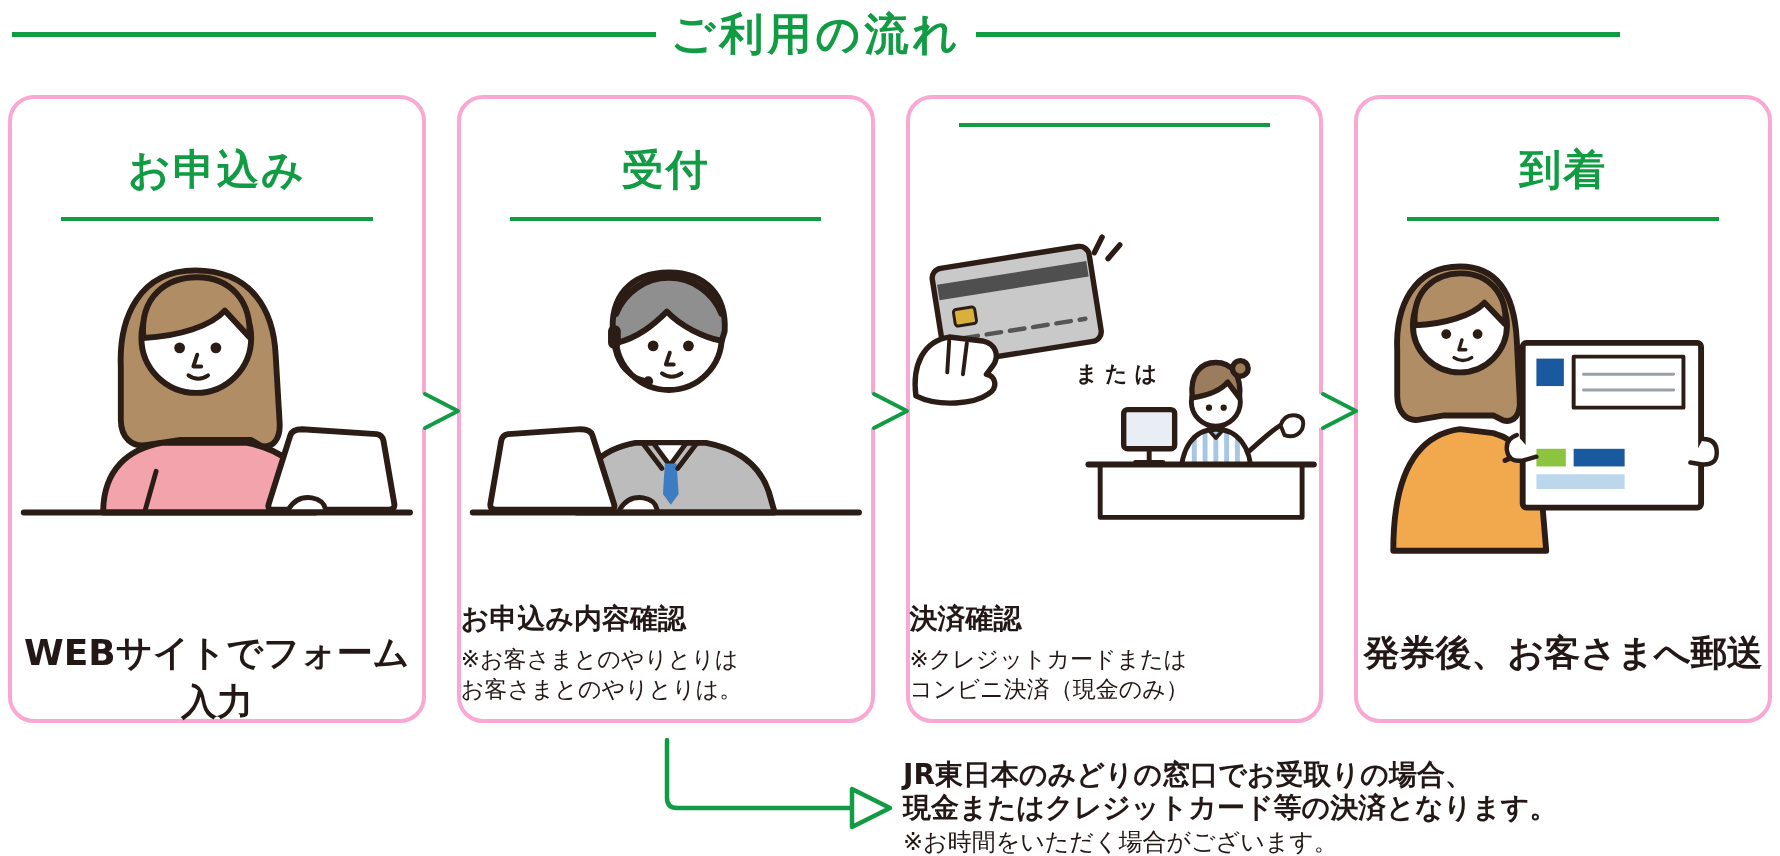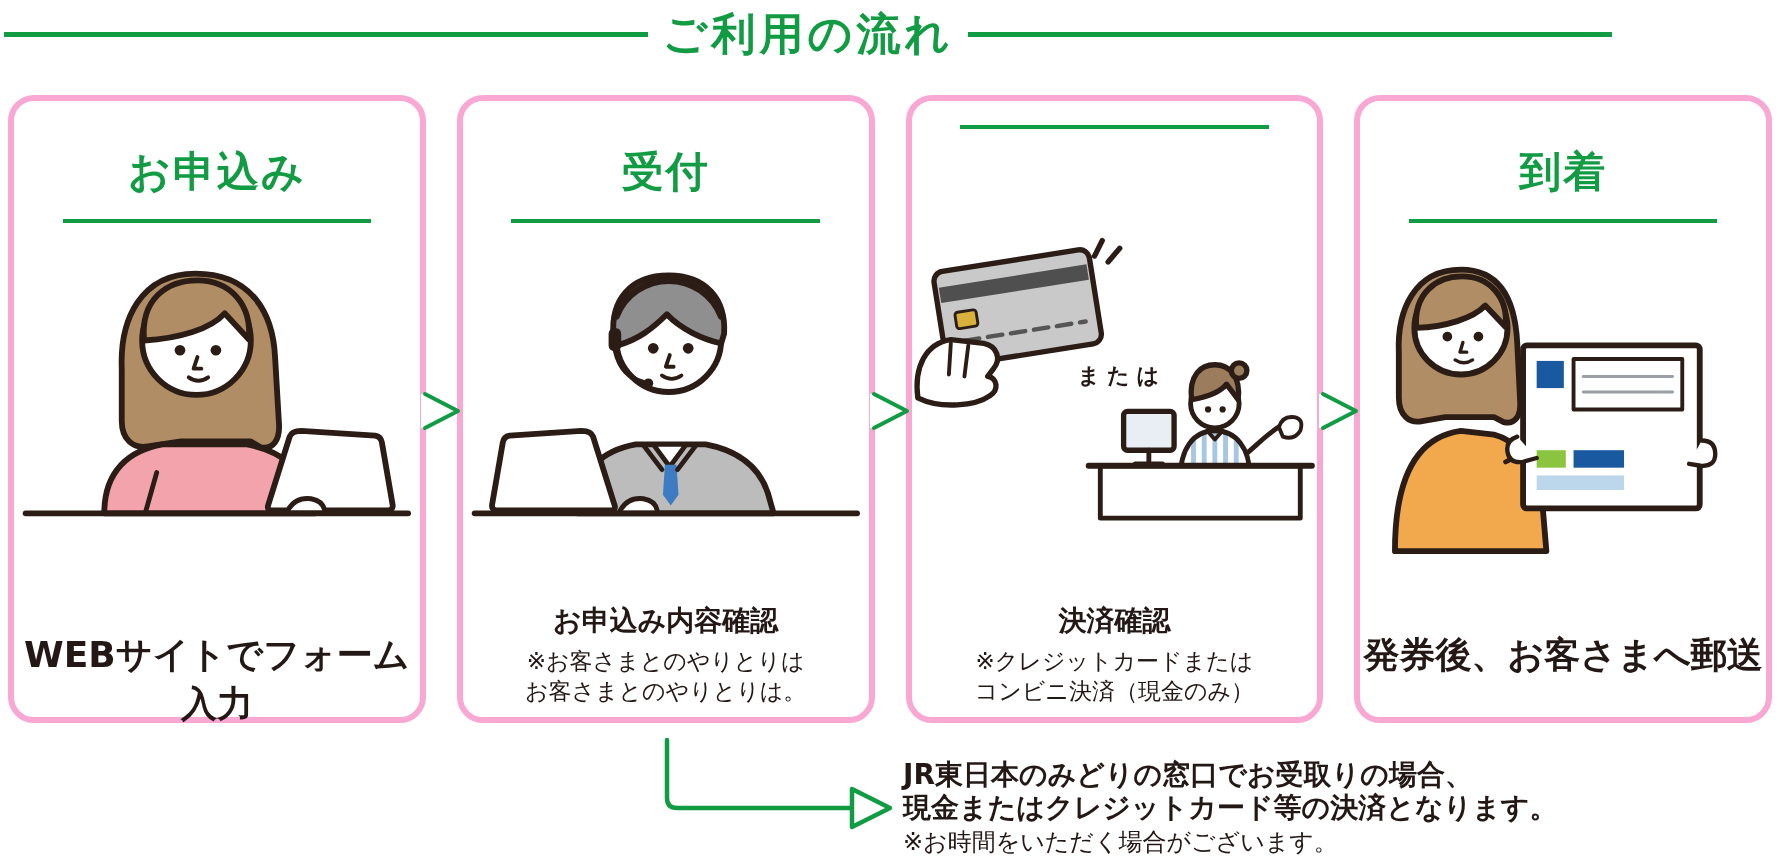--- a/index.html
+++ b/index.html
@@ -1,35 +1,35 @@
 <!DOCTYPE html>
 <html><head>
 <meta charset="utf-8">
 <style>
   html,body{margin:0;padding:0;background:#ffffff;}
   .page{
     position:relative;width:1780px;height:856px;background:#ffffff;overflow:hidden;
     font-family:"DejaVu Sans","Liberation Sans",sans-serif;color:#231815;
   }
   
-  .title-row{position:absolute;left:4px;top:4px;width:1608px;height:60px;display:flex;align-items:center;}
+  .title-row{position:absolute;left:12px;top:4px;width:1608px;height:60px;display:flex;align-items:center;}
   .title-rule{flex:1;height:5px;background:#119c44;}
   .page-title{margin:0 14px;font-size:44px;line-height:56px;font-weight:800;color:#119c44;letter-spacing:4px;white-space:nowrap;}
   
   .steps{position:absolute;left:8px;top:95px;width:1764px;height:628px;display:flex;gap:31px;}
   .card{
-    position:relative;flex:1;background:#ffffff;border:6px solid #f9a8d4;border-radius:26px;
+    position:relative;flex:1;background:#ffffff;border:4px solid #f9a8d4;border-radius:26px;
     box-sizing:border-box;
   }
   .heading{margin:48px 0 0 0;text-align:center;font-size:42px;line-height:46px;font-weight:800;color:#119c44;letter-spacing:2px;}
   .underline{width:76%;height:4px;background:#119c44;margin:24px auto 0;}
   .illus{position:absolute;left:0;top:120px;width:100%;height:340px;}
   .illus svg{width:100%;height:100%;}
   .caption-solo{position:absolute;left:0;right:0;top:530px;margin:0;text-align:center;font-size:36px;font-weight:bold;}
-  .caption-block{position:absolute;left:0;right:0;top:503px;text-align:center;}
+  .caption-block{position:absolute;left:0;right:0;top:503px;text-align:left;}
   .caption-block .caption{margin:0;font-size:28px;line-height:33px;font-weight:bold;}
   .caption-block .note{margin:0;font-size:23px;line-height:30px;font-weight:normal;}
   .caption-block .note.first{margin-top:9px;}
   .or-label{position:absolute;left:166px;top:260px;font-size:22px;font-weight:bold;letter-spacing:7px;}
   
   .connector{position:absolute;top:389px;width:44px;height:44px;}
   .connector.c1{left:421px;} .connector.c2{left:870px;} .connector.c3{left:1319px;}
   
   .branch-arrow{position:absolute;left:640px;top:728px;width:270px;height:115px;}
   .branch-note{position:absolute;left:903px;top:758px;width:760px;}

